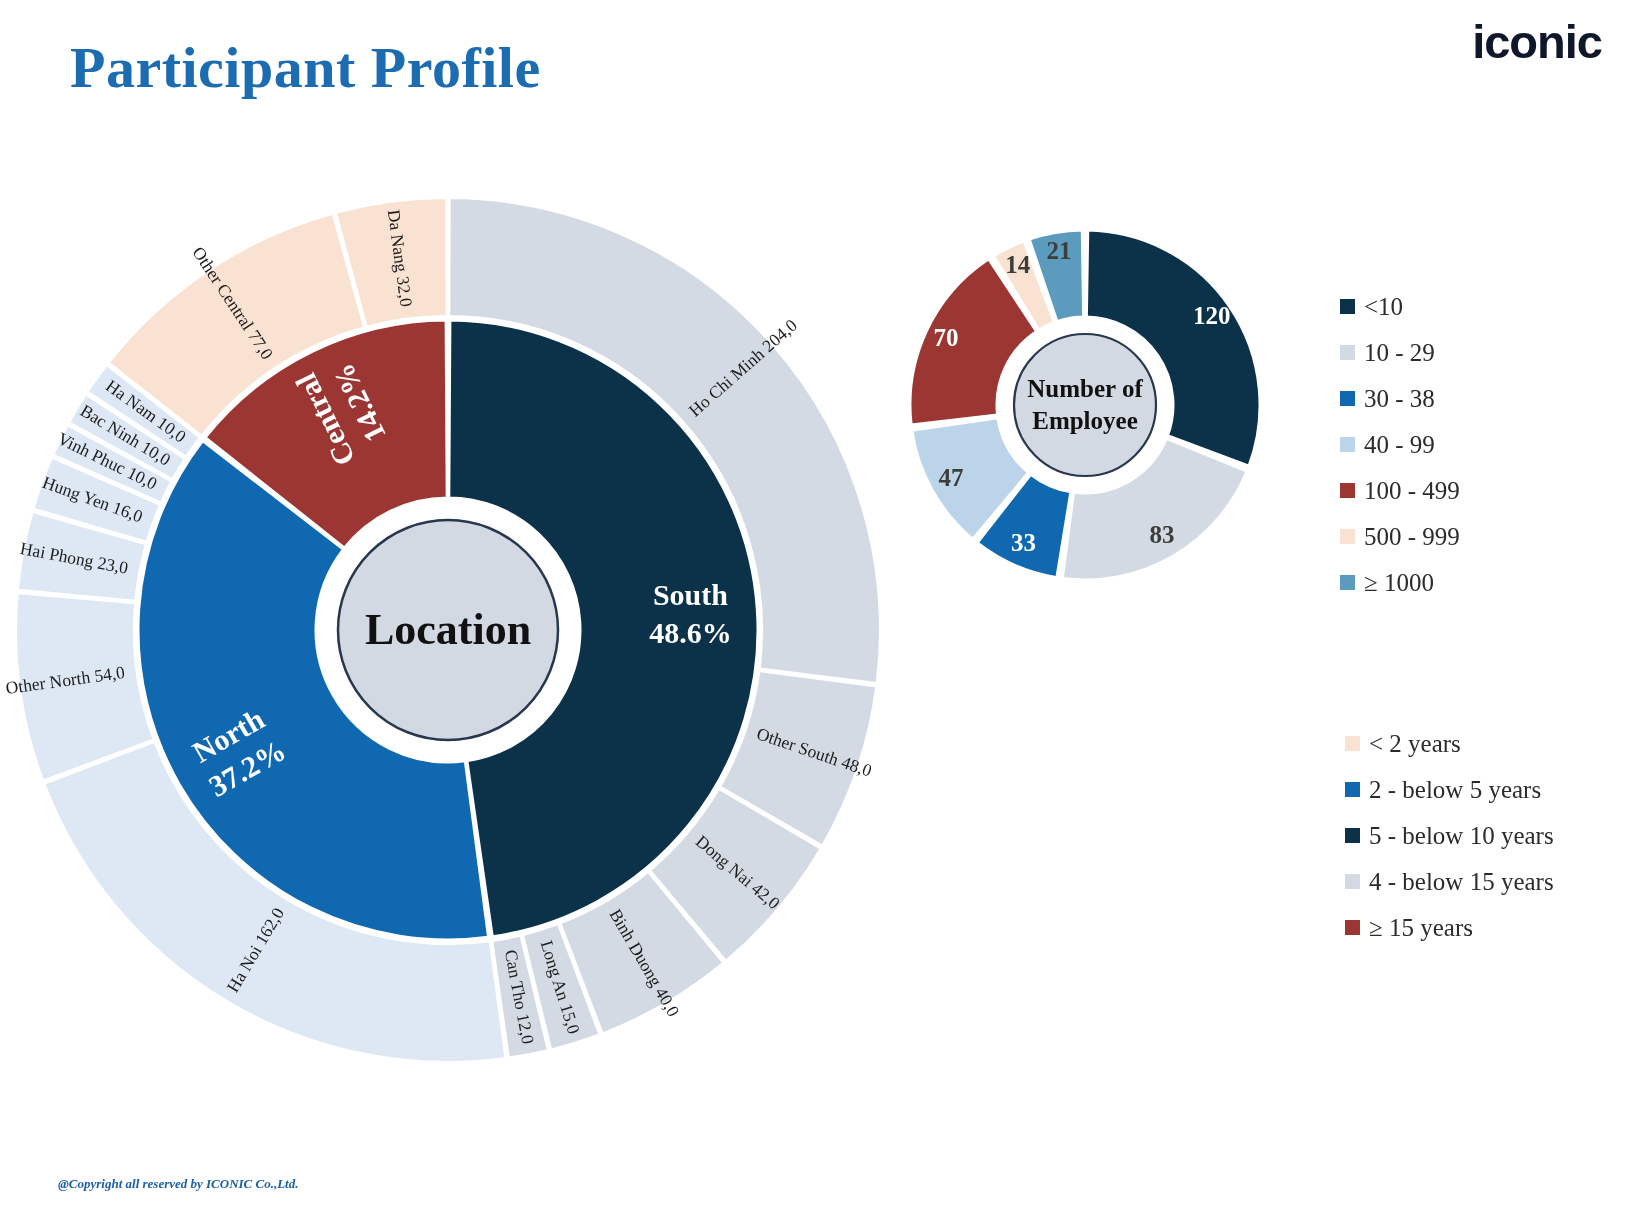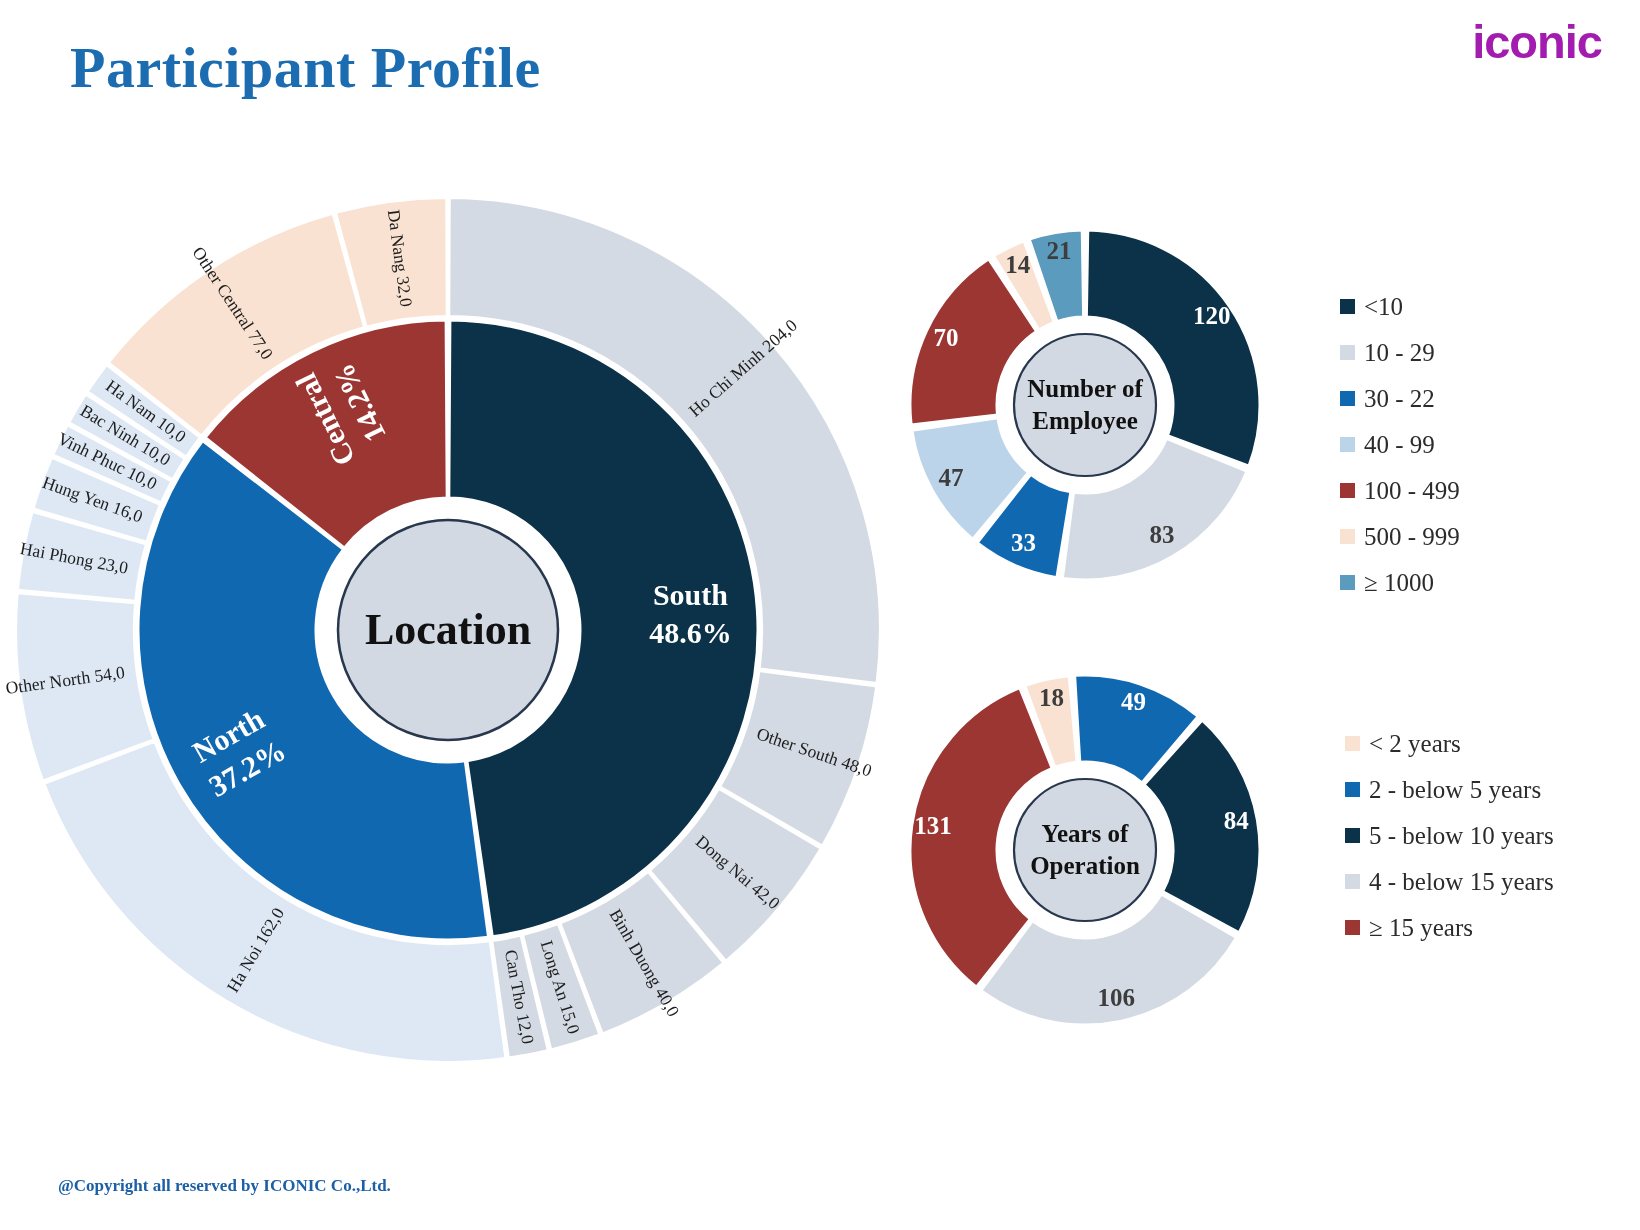--- a/index.html
+++ b/index.html
@@ -14,26 +14,26 @@
   .page-title{
     position:absolute;left:70px;top:34px;
     font-family:"Liberation Serif", serif;
     font-weight:bold;font-size:58px;letter-spacing:0.5px;
     color:#1b6cb0;white-space:nowrap;
   }
   .brand-logo{
     position:absolute;right:38px;top:14px;
     font-family:"Liberation Sans", sans-serif;
     font-weight:bold;font-size:47px;letter-spacing:-1px;
-    color:#a21caf;white-space:nowrap;
+    color:#0f172a;white-space:nowrap;
   }
   .footer-note{
     position:absolute;left:58px;top:1176px;
     font-family:"Liberation Serif", serif;
-    font-weight:bold;font-size:17px;
+    font-style:italic;font-weight:bold;font-size:13px;
     color:#1b5fa6;white-space:nowrap;
   }
 
   
   .sunburst-wrap{position:absolute;left:8px;top:190px;width:880px;height:880px;}
   .donut-emp-wrap{position:absolute;left:885px;top:205px;width:400px;height:400px;}
   .donut-yrs-wrap{position:absolute;left:885px;top:650px;width:400px;height:400px;}
 
   svg{display:block;overflow:visible;}
 
@@ -132,51 +132,33 @@
         <text x="132.75968160249923" y="62.01090774339184" class="donut-val" fill="#3d3d3d" text-anchor="middle" dominant-baseline="middle">14</text>
         <path d="M 144.2268877590717 34.125469251723814 A 175 175 0 0 1 197.25121947043135 25.021589315709406 L 198.61775607655977 112.01085634161387 A 88 88 0 0 0 171.95409213027605 116.58880739515256 Z" fill="#5b9bbd" stroke="#ffffff" stroke-width="3"></path>
         <text x="174.02526673542016" y="48.71363831516757" class="donut-val" fill="#3d3d3d" text-anchor="middle" dominant-baseline="middle">21</text>
         <circle cx="200" cy="200" r="85" fill="#ffffff"></circle>
         <circle cx="200" cy="200" r="71" fill="#d3d9e2" stroke="#27374d" stroke-width="2.2"></circle>
         <text x="200" y="192" text-anchor="middle" class="donut-center">Number of</text>
         <text x="200" y="224" text-anchor="middle" class="donut-center">Employee</text>
       </svg>
   </div>
 
-  <div class="donut-yrs-wrap">
-    <svg id="donut-yrs-svg" width="400" height="400" viewBox="0 0 400 400">
-        <path d="M 139.85955344751721 35.6585058834259 A 175 175 0 0 1 184.1424342986794 25.719944887464806 L 192.0259098187645 112.36202942912516 A 88 88 0 0 0 169.75794687646578 117.35970581566559 Z" fill="#fae2d2" stroke="#ffffff" stroke-width="3"></path>
-        <text x="166.3856446878503" y="50.225752824630916" class="donut-val" fill="#3d3d3d" text-anchor="middle" dominant-baseline="middle">18</text>
-        <path d="M 189.62452787336218 25.30784339831007 A 175 175 0 0 1 313.10653983970326 66.46382270901407 L 256.87643146225076 132.85037941938992 A 88 88 0 0 0 194.78261973060498 112.15480125172162 Z" fill="#1068b0" stroke="#ffffff" stroke-width="3"></path>
-        <text x="248.53598272709814" y="54.37545405833936" class="donut-val" fill="#ffffff" text-anchor="middle" dominant-baseline="middle">49</text>
-        <path d="M 317.24520128315277 70.08247702456379 A 175 175 0 0 1 354.22363999747455 282.70470884979505 L 277.5524589701586 241.5886535930398 A 88 88 0 0 0 258.95758693095684 134.67004558949492 Z" fill="#0b3249" stroke="#ffffff" stroke-width="3"></path>
-        <text x="351.22992520858554" y="173.69867453139238" class="donut-val" fill="#ffffff" text-anchor="middle" dominant-baseline="middle">84</text>
-        <path d="M 351.54972225665097 287.50818066862064 A 175 175 0 0 1 95.77443673045384 340.57749450443987 L 147.58943104159965 270.6903972365184 A 88 88 0 0 0 276.20786033477304 244.00411370764922 Z" fill="#d4dae3" stroke="#ffffff" stroke-width="3"></path>
-        <text x="231.18464323174544" y="350.2989288934181" class="donut-val" fill="#3d3d3d" text-anchor="middle" dominant-baseline="middle">106</text>
-        <path d="M 91.4102199425891 337.2343239393233 A 175 175 0 0 1 134.72713804923353 37.62865556768895 L 167.17707513332886 118.35040965689502 A 88 88 0 0 0 145.3948534568448 269.0092600380597 Z" fill="#9c3633" stroke="#ffffff" stroke-width="3"></path>
-        <text x="48.07960742186967" y="178.03538484501138" class="donut-val" fill="#ffffff" text-anchor="middle" dominant-baseline="middle">131</text>
-        <circle cx="200" cy="200" r="85" fill="#ffffff"></circle>
-        <circle cx="200" cy="200" r="71" fill="#d3d9e2" stroke="#27374d" stroke-width="2.2"></circle>
-        <text x="200" y="192" text-anchor="middle" class="donut-center">Years of</text>
-        <text x="200" y="224" text-anchor="middle" class="donut-center">Operation</text>
-      </svg>
-  </div>
 
   <div class="legend legend-emp" id="legend-emp">
       <div class="legend-row">
         <span class="legend-swatch" style="background: rgb(11, 50, 73);"></span>
         <span class="legend-label">&lt;10</span>
       </div>
       <div class="legend-row">
         <span class="legend-swatch" style="background: rgb(212, 218, 227);"></span>
         <span class="legend-label">10 - 29</span>
       </div>
       <div class="legend-row">
         <span class="legend-swatch" style="background: rgb(16, 104, 176);"></span>
-        <span class="legend-label">30 - 22</span>
+        <span class="legend-label">30 - 38</span>
       </div>
       <div class="legend-row">
         <span class="legend-swatch" style="background: rgb(188, 212, 234);"></span>
         <span class="legend-label">40 - 99</span>
       </div>
       <div class="legend-row">
         <span class="legend-swatch" style="background: rgb(156, 54, 51);"></span>
         <span class="legend-label">100 - 499</span>
       </div>
       <div class="legend-row">

